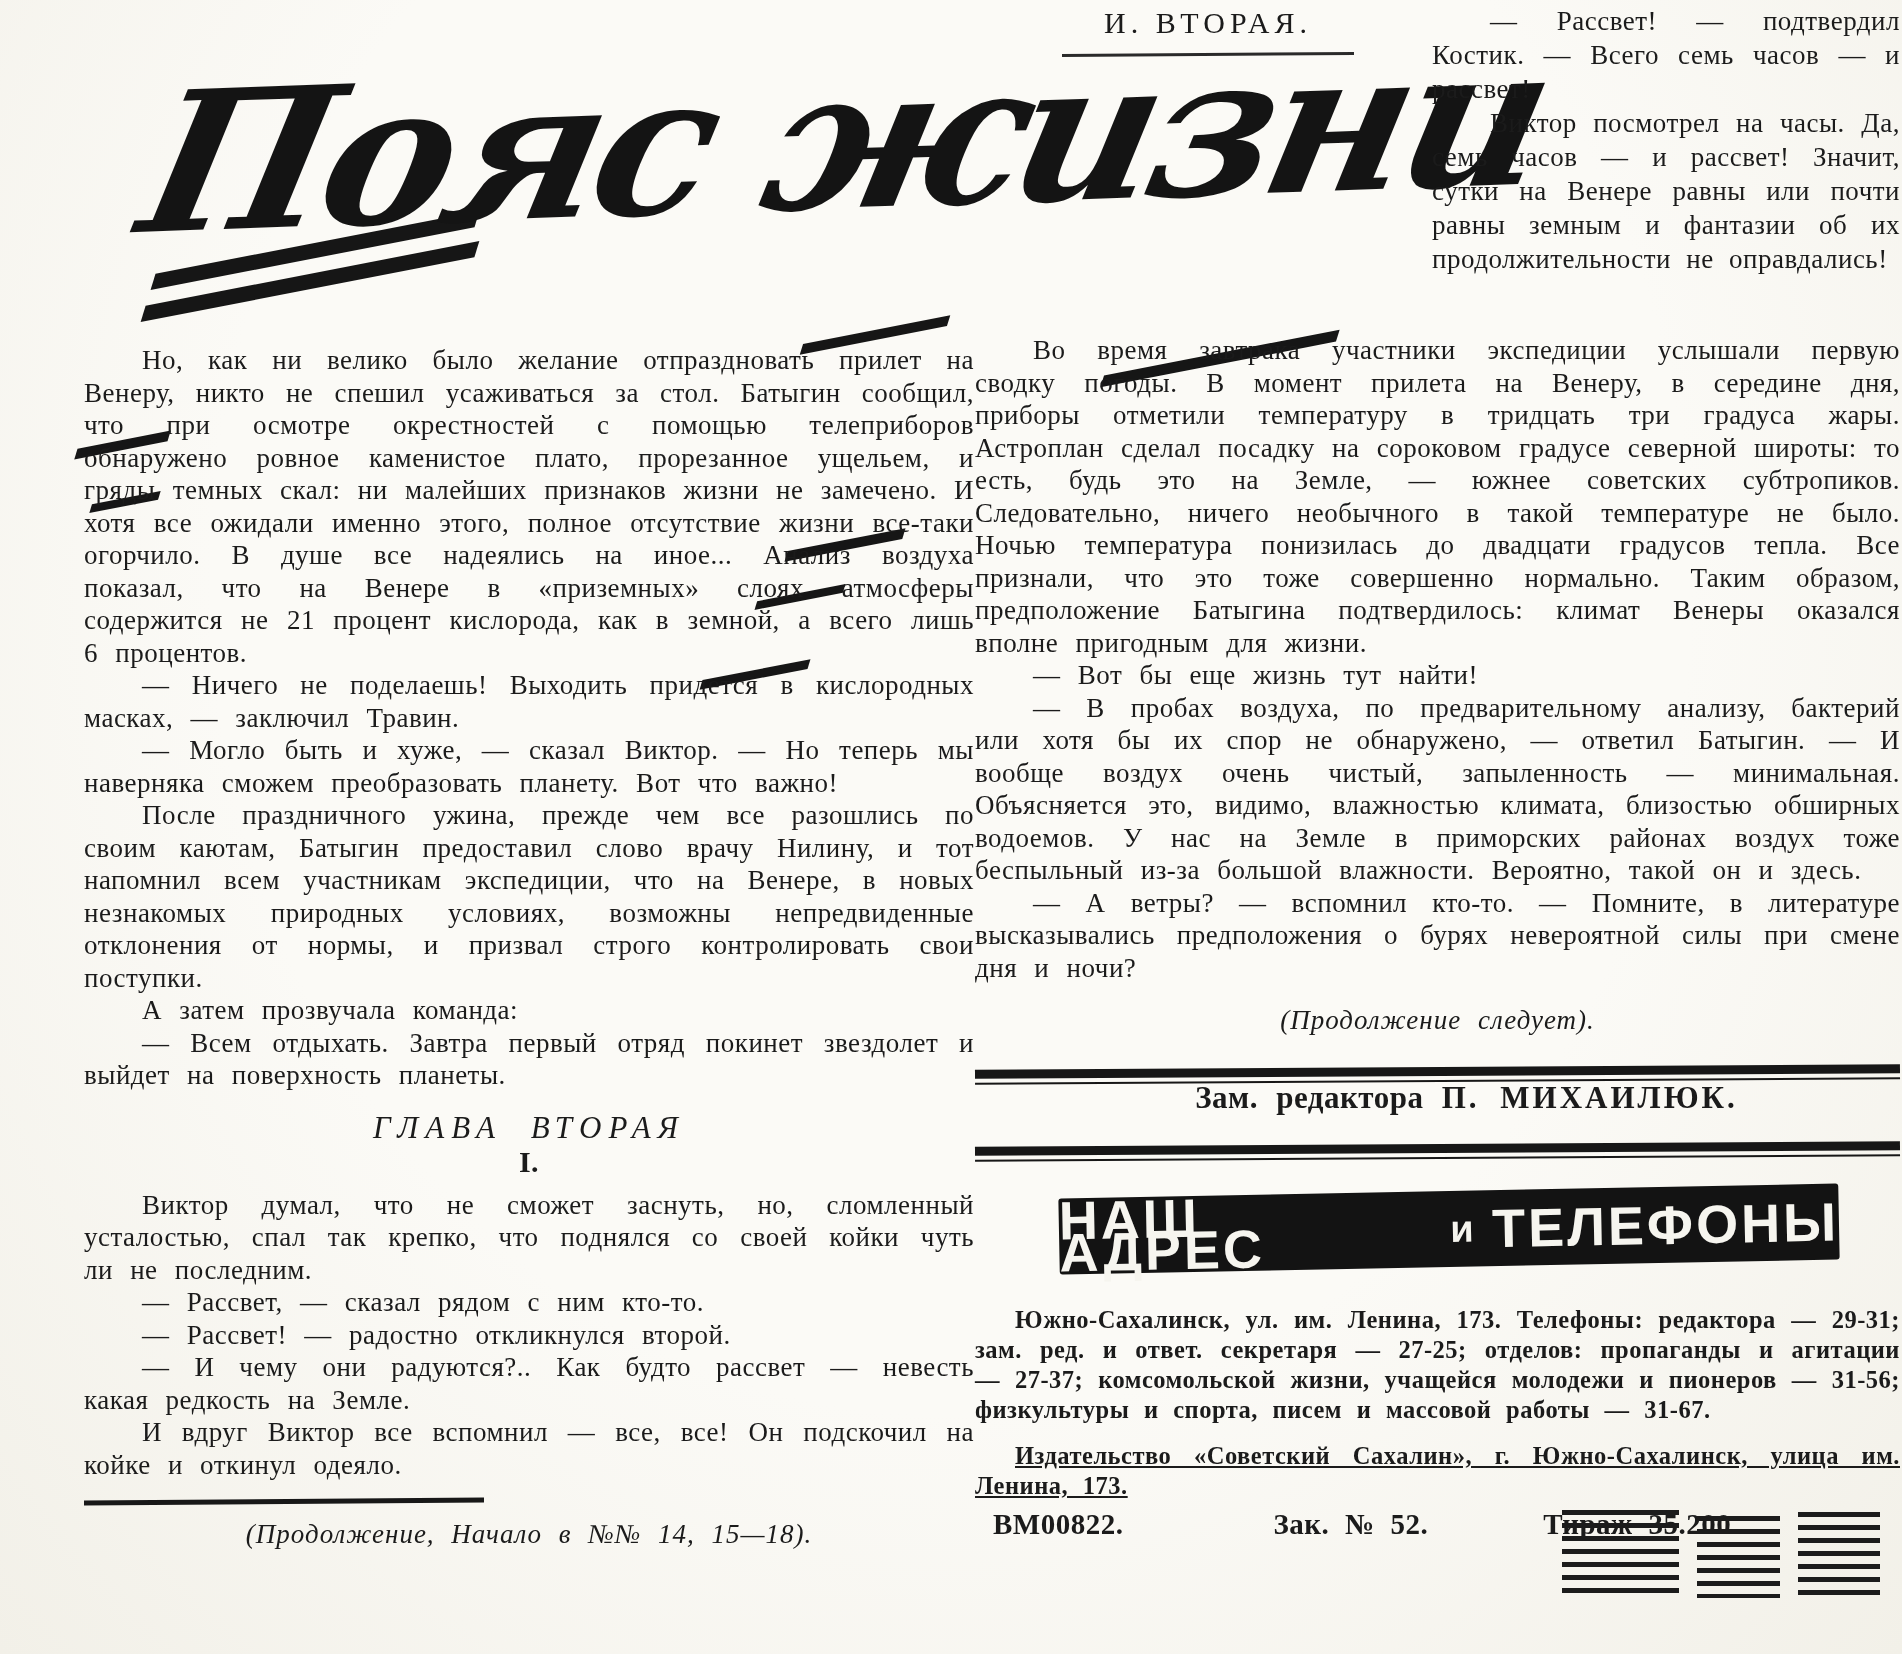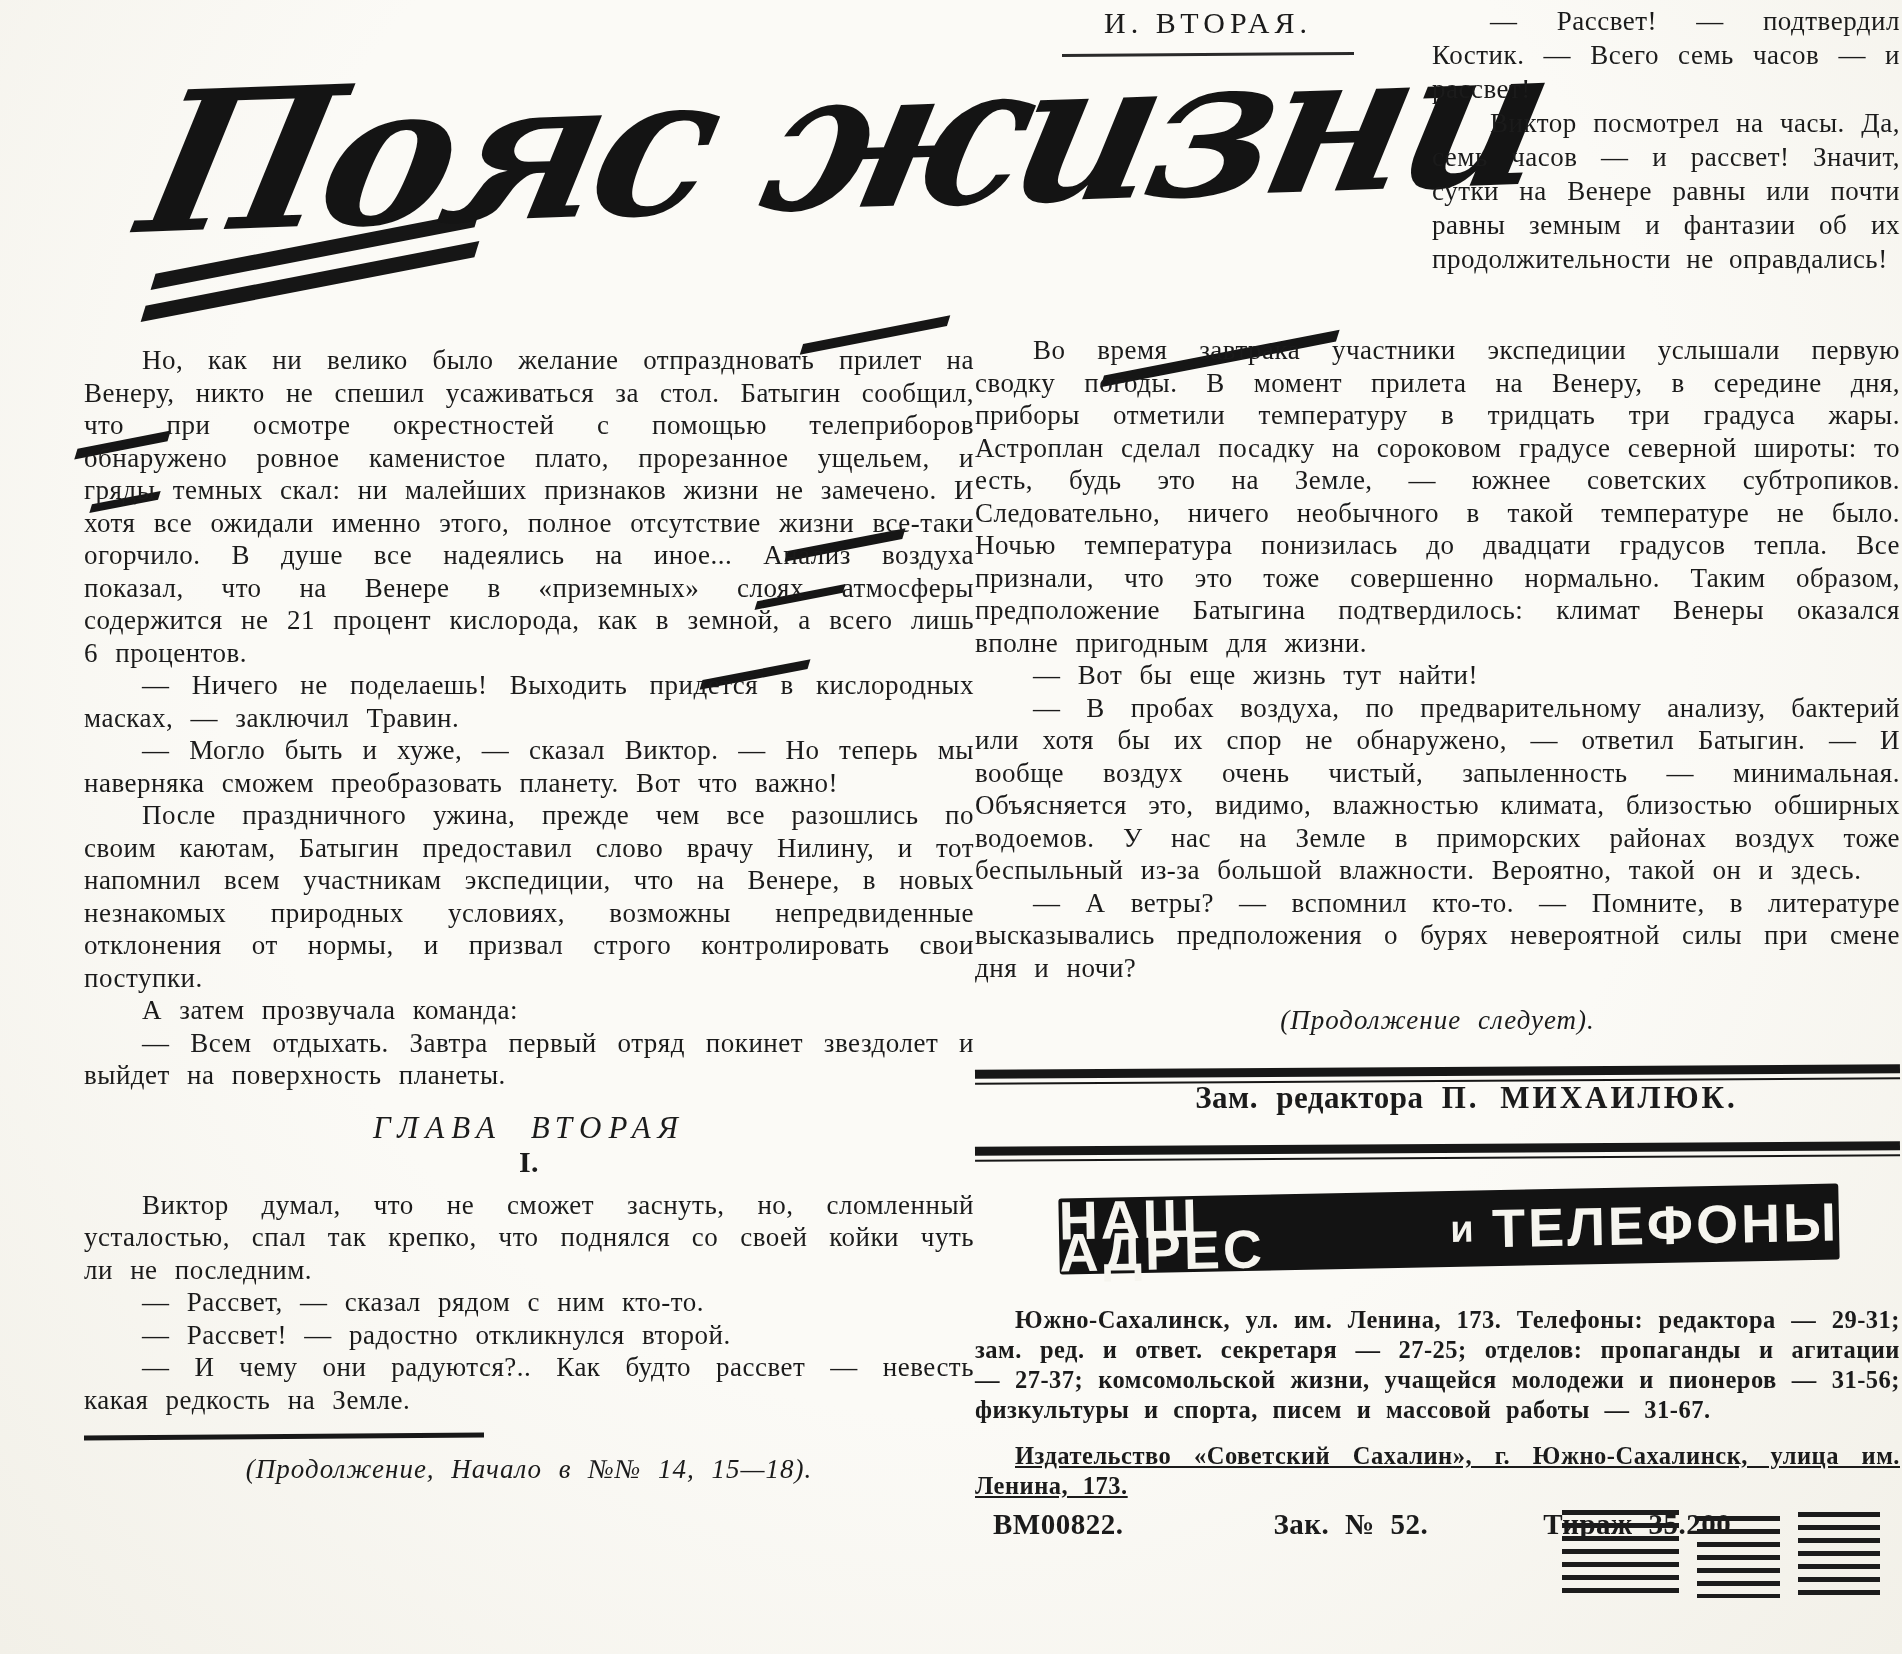--- a/index.html
+++ b/index.html
@@ -133,20 +133,21 @@
     <p>А затем прозвучала команда:</p>
     <p>— Всем отдыхать. Завтра первый отряд покинет звездолет и выйдет на поверхность планеты.</p>
 
     <p class="chapter-heading">ГЛАВА ВТОРАЯ</p>
     <p class="chapter-number">I.</p>
 
     <p>Виктор думал, что не сможет заснуть, но, сломленный усталостью, спал так крепко, что поднялся со своей койки чуть ли не последним.</p>
     <p>— Рассвет, — сказал рядом с ним кто-то.</p>
     <p>— Рассвет! — радостно откликнулся второй.</p>
     <p>— И чему они радуются?.. Как будто рассвет — невесть какая редкость на Земле.</p>
+    <p>И вдруг Виктор все вспомнил — все, все! Он подскочил на койке и откинул одеяло.</p>
 
     <div class="left-rule"></div>
     <p class="left-footer">(Продолжение, Начало в №№ 14, 15—18).</p>
   </div>
 
   <div class="right-col col">
     <p>Во время завтрака участники экспедиции услышали первую сводку погоды. В момент прилета на Венеру, в середине дня, приборы отметили температуру в тридцать три градуса жары. Астроплан сделал посадку на сороковом градусе северной широты: то есть, будь это на Земле, — южнее советских субтропиков. Следовательно, ничего необычного в такой температуре не было. Ночью температура понизилась до двадцати градусов тепла. Все признали, что это тоже совершенно нормально. Таким образом, предположение Батыгина подтвердилось: климат Венеры оказался вполне пригодным для жизни.</p>
     <p>— Вот бы еще жизнь тут найти!</p>
     <p>— В пробах воздуха, по предварительному анализу, бактерий или хотя бы их спор не обнаружено, — ответил Батыгин. — И вообще воздух очень чистый, запыленность — минимальная. Объясняется это, видимо, влажностью климата, близостью обширных водоемов. У нас на Земле в приморских районах воздух тоже беспыльный из-за большой влажности. Вероятно, такой он и здесь.</p>
     <p>— А ветры? — вспомнил кто-то. — Помните, в литературе высказывались предположения о бурях невероятной силы при смене дня и ночи?</p>

